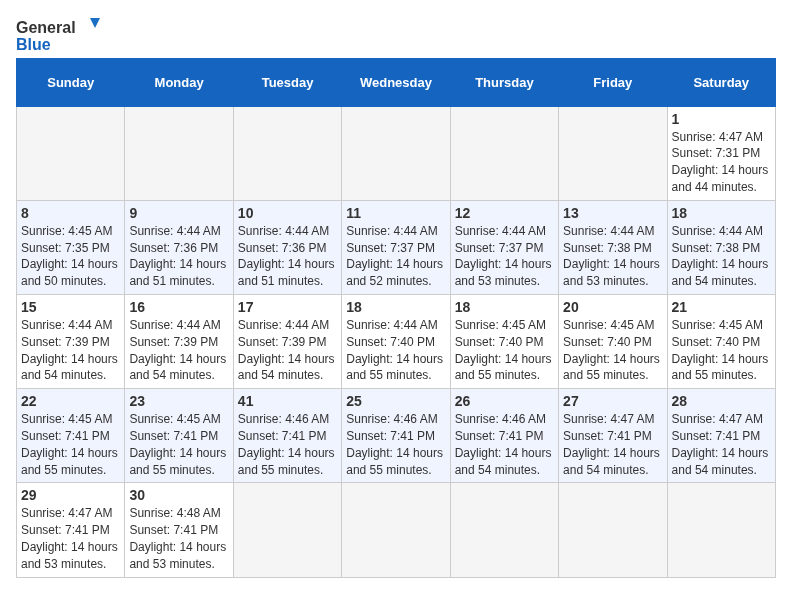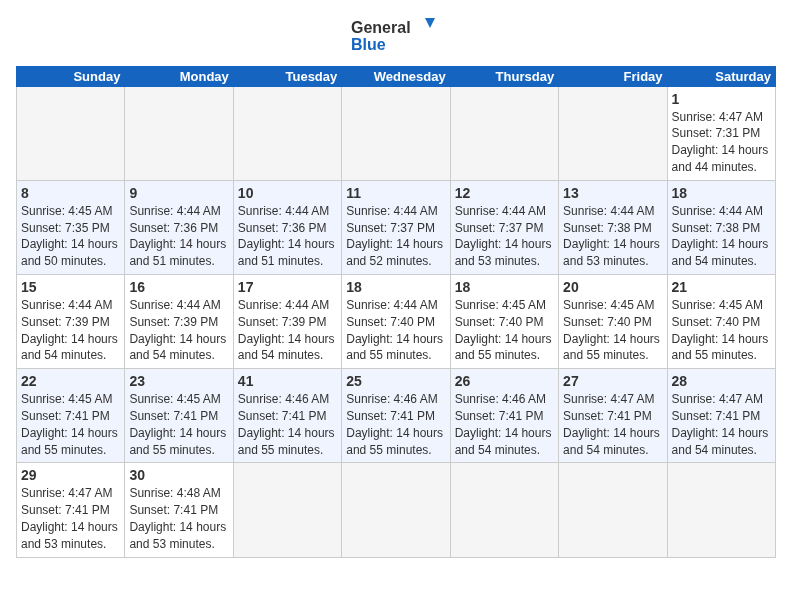--- a/index.html
+++ b/index.html
@@ -5,23 +5,22 @@
     * { box-sizing: border-box; margin: 0; padding: 0; }
     body {
       font-family: Arial, sans-serif;
       background: #fff;
       width: 792px;
       min-height: 612px;
       padding: 16px;
     }
     .header-area {
       display: flex;
-      justify-content: center;
+      justify-content: flex-start;
       align-items: flex-start;
-      margin-bottom: 8px;
     }
     .logo {
       display: flex;
       align-items: center;
       gap: 4px;
     }
     .title-block {
       text-align: right;
     }
     .main-title {
@@ -34,22 +33,22 @@
       color: #333;
     }
     table {
       width: 100%;
       border-collapse: collapse;
       font-size: 11px;
     }
     thead tr th {
       background-color: #1565c0;
       color: #fff;
-      padding: 2px 4px;
-      text-align: right;
+      padding: 16px 4px;
+      text-align: center;
       font-size: 13px;
       font-weight: bold;
       border: 1px solid #1565c0;
     }
     tbody tr td {
       border: 1px solid #ccc;
       padding: 4px 4px;
       vertical-align: top;
       width: 108px;
       min-height: 80px;

